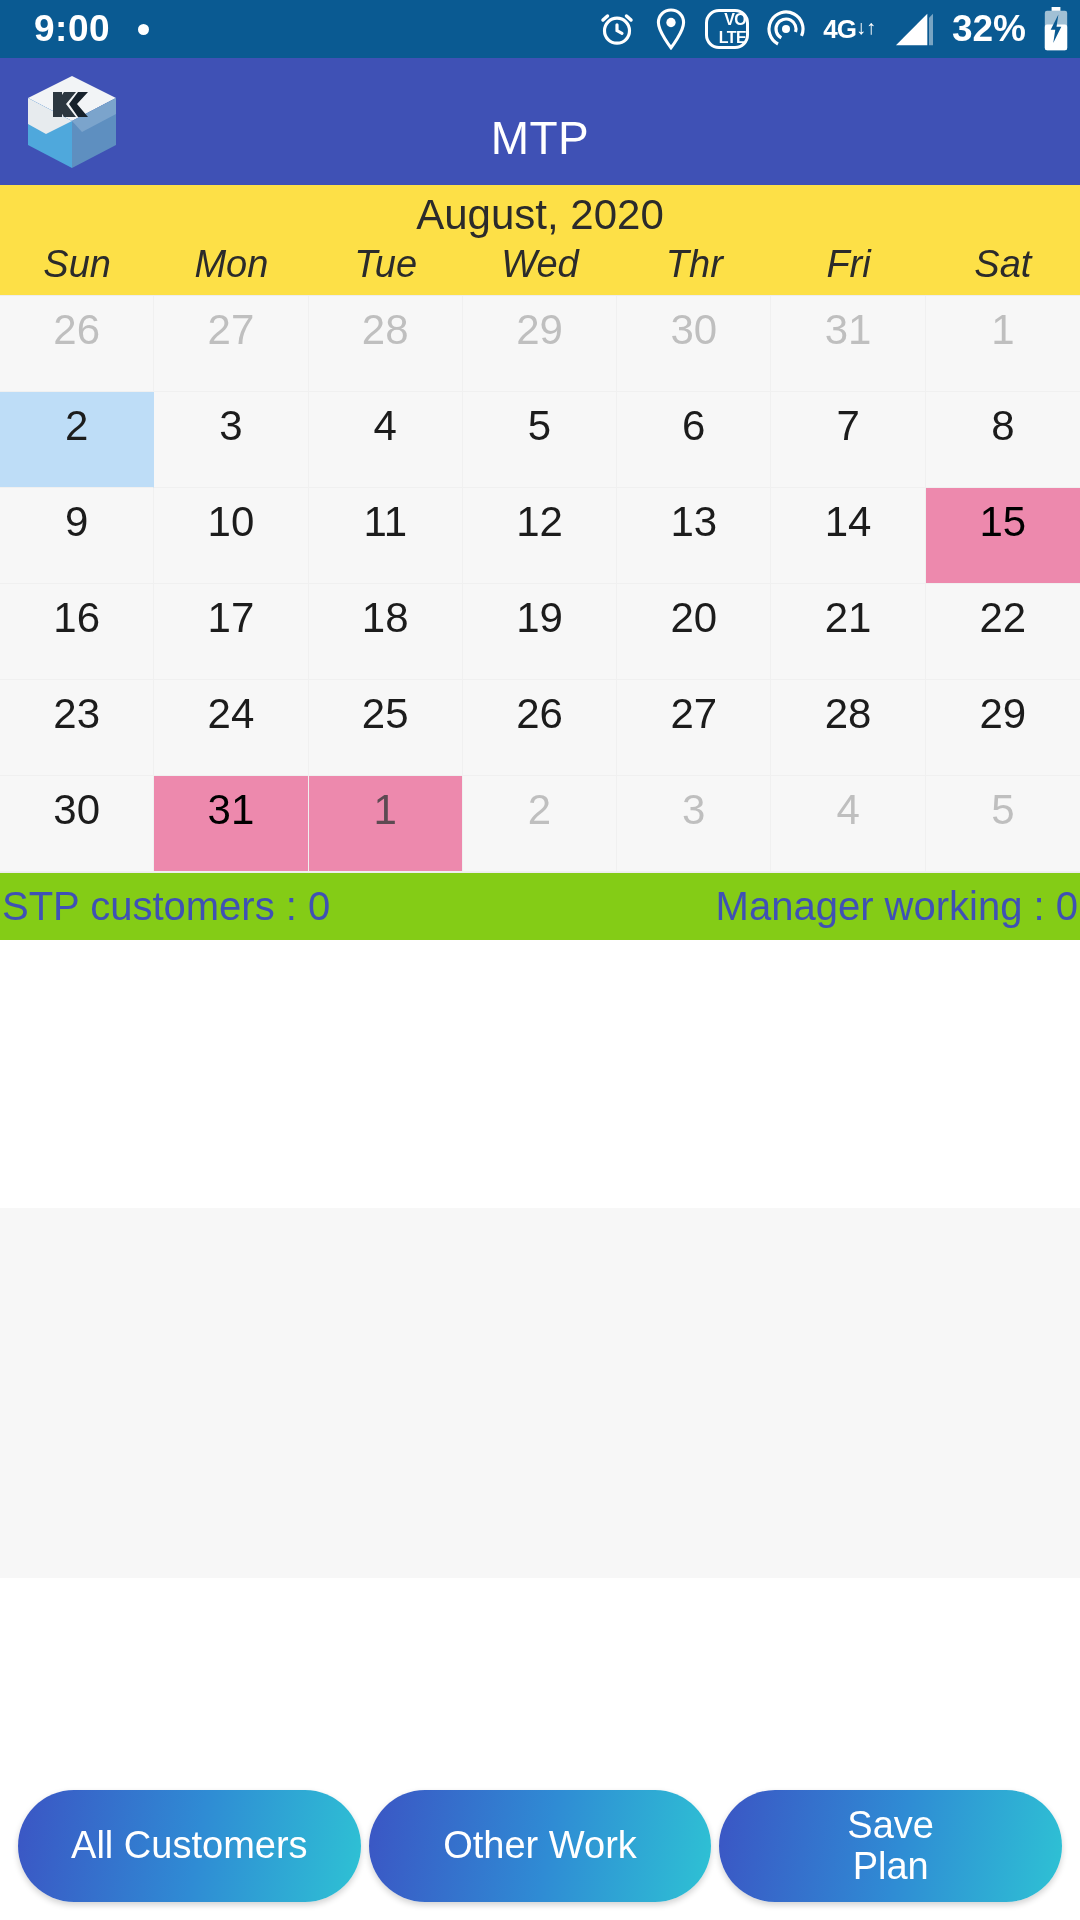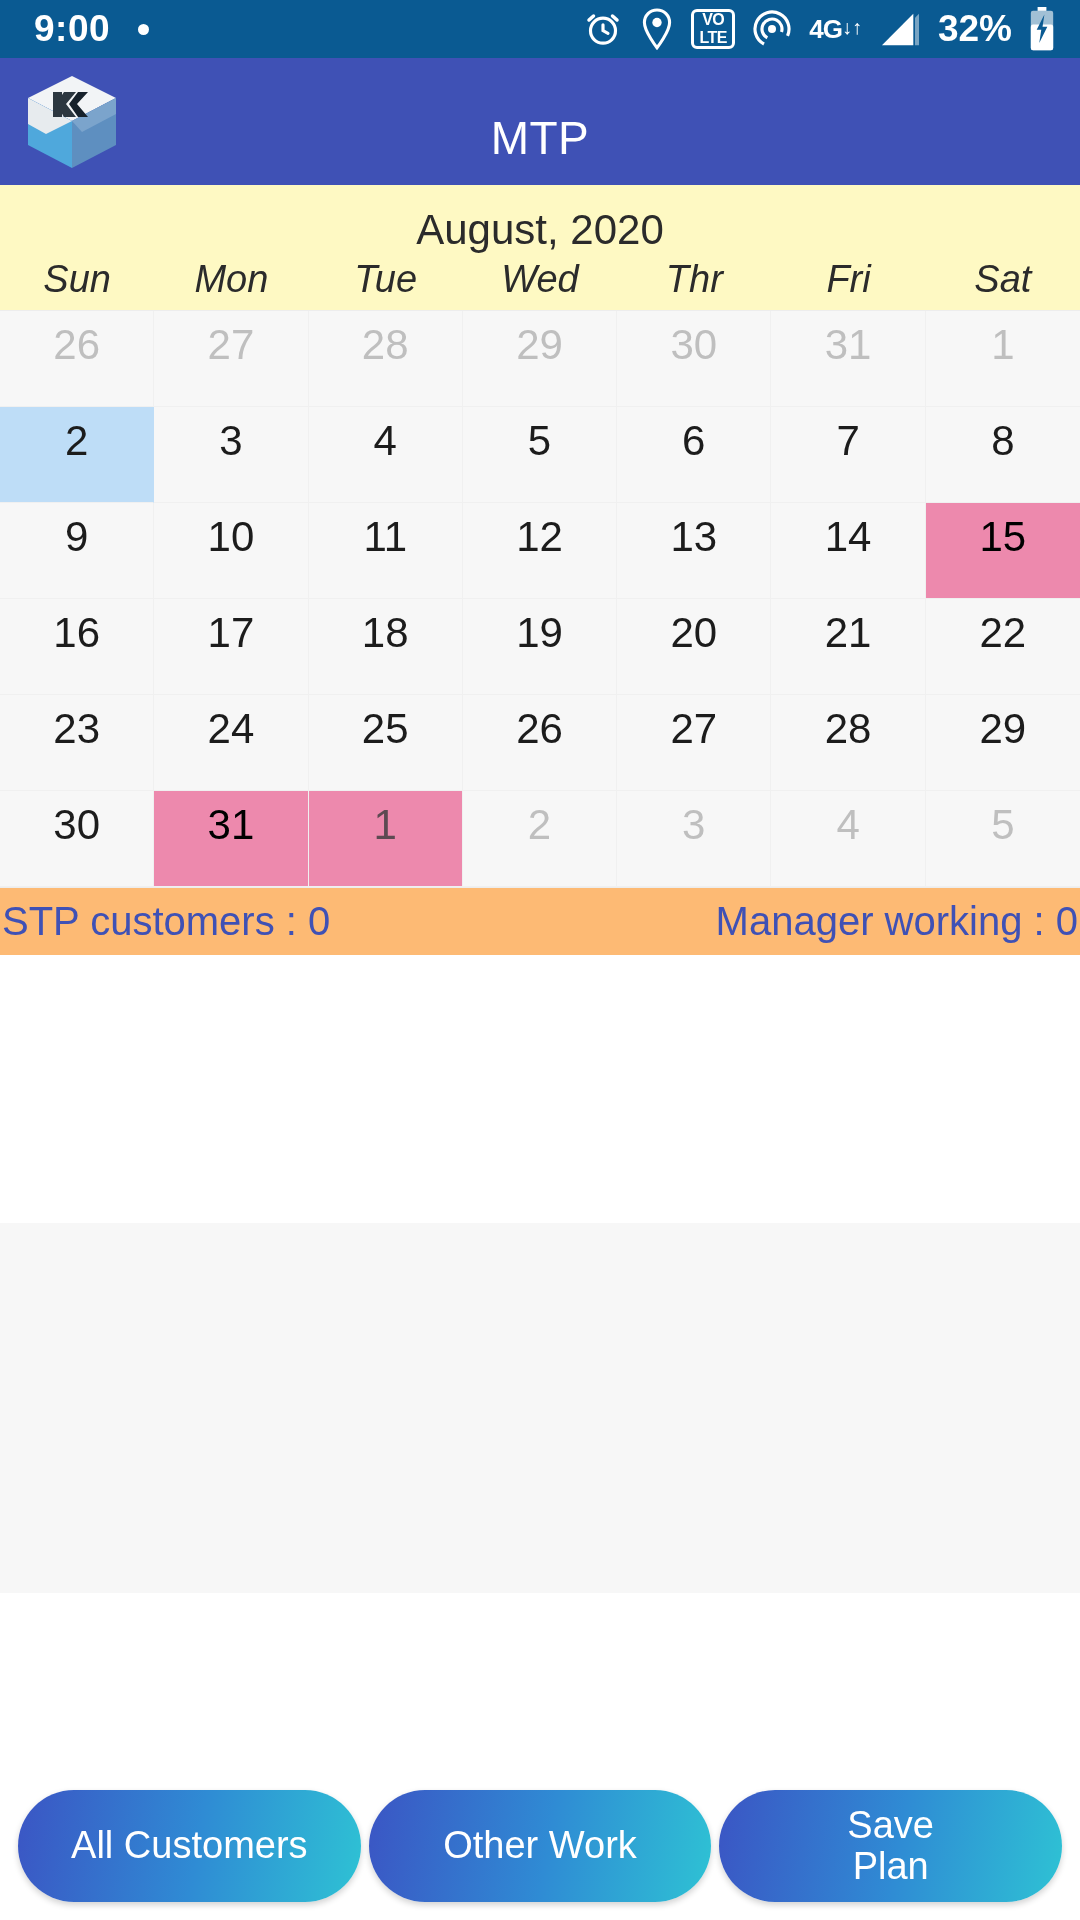--- a/index.html
+++ b/index.html
@@ -10,40 +10,40 @@
     overflow:hidden;
     position:relative;
   }
 
   
   #status-bar {
     height:58px;
     background:#0A5A92;
     display:flex;
     align-items:center;
-    padding:0 25px 0 34px;
+    padding:0 11px 0 34px;
     color:#ffffff;
   }
   #status-clock { font-size:37px; font-weight:bold; letter-spacing:0.5px; }
   #status-dot {
     width:11px; height:11px; border-radius:50%;
     background:#ffffff; margin-left:28px;
   }
   #status-right {
     margin-left:auto;
     display:flex;
     align-items:center;
     gap:17px;
   }
   .sb-icon { display:block; }
   #volte-badge {
     width:44px; height:40px;
-    border:3px solid #fff; border-radius:6px;
+    border:3px solid #fff; border-radius:14px;
     display:flex; flex-direction:column;
-    align-items:center; justify-content:center;
+    align-items:flex-end; justify-content:center;
     line-height:1;
   }
   #volte-badge .vt { font-size:16px; font-weight:bold; letter-spacing:-0.5px; }
   #volte-badge .vline { width:100%; height:3px; background:#fff; margin:1px 0; }
   #volte-badge .vb { font-size:16px; font-weight:bold; letter-spacing:-0.5px; }
   #data-4g {
     display:flex; flex-direction:row; align-items:center;
     line-height:0.95;
   }
   #data-4g .g4 { font-size:26px; font-weight:bold; letter-spacing:-1px; }
@@ -70,22 +70,22 @@
     text-align:center;
     color:#ffffff;
     font-size:46px;
     font-weight:normal;
     letter-spacing:0.5px;
     margin-top:32px;
   }
 
   
   #cal-header {
-    background:#fef9c3;
-    padding-top:21px;
+    background:#fde047;
+    padding-top:6px;
   }
   #cal-month {
     text-align:center;
     font-size:42px;
     color:#2b2b2b;
     letter-spacing:0px;
     padding-bottom:4px;
   }
   #cal-weekdays {
     display:grid;
@@ -125,21 +125,21 @@
   }
   .day-cell.muted .day-num { color:#BFBFBF; }
   .day-cell.sel-blue { background:#BEDDF7; border-right-color:#BEDDF7; }
   .day-cell.sel-pink { background:#ED89AD; }
   .day-cell.sel-pink .day-num { color:#000000; }
   .day-cell.sel-pink.muted .day-num { color:#5d4a52; }
 
   
   #counts-row {
     height:68px;
-    background:#fdba74;
+    background:#84cc16;
     border-top:1px solid #EDEDED;
     display:flex;
     align-items:center;
     justify-content:space-between;
     padding:0 2px;
   }
   .count-text {
     font-size:40px;
     color:#3F51B5;
   }

